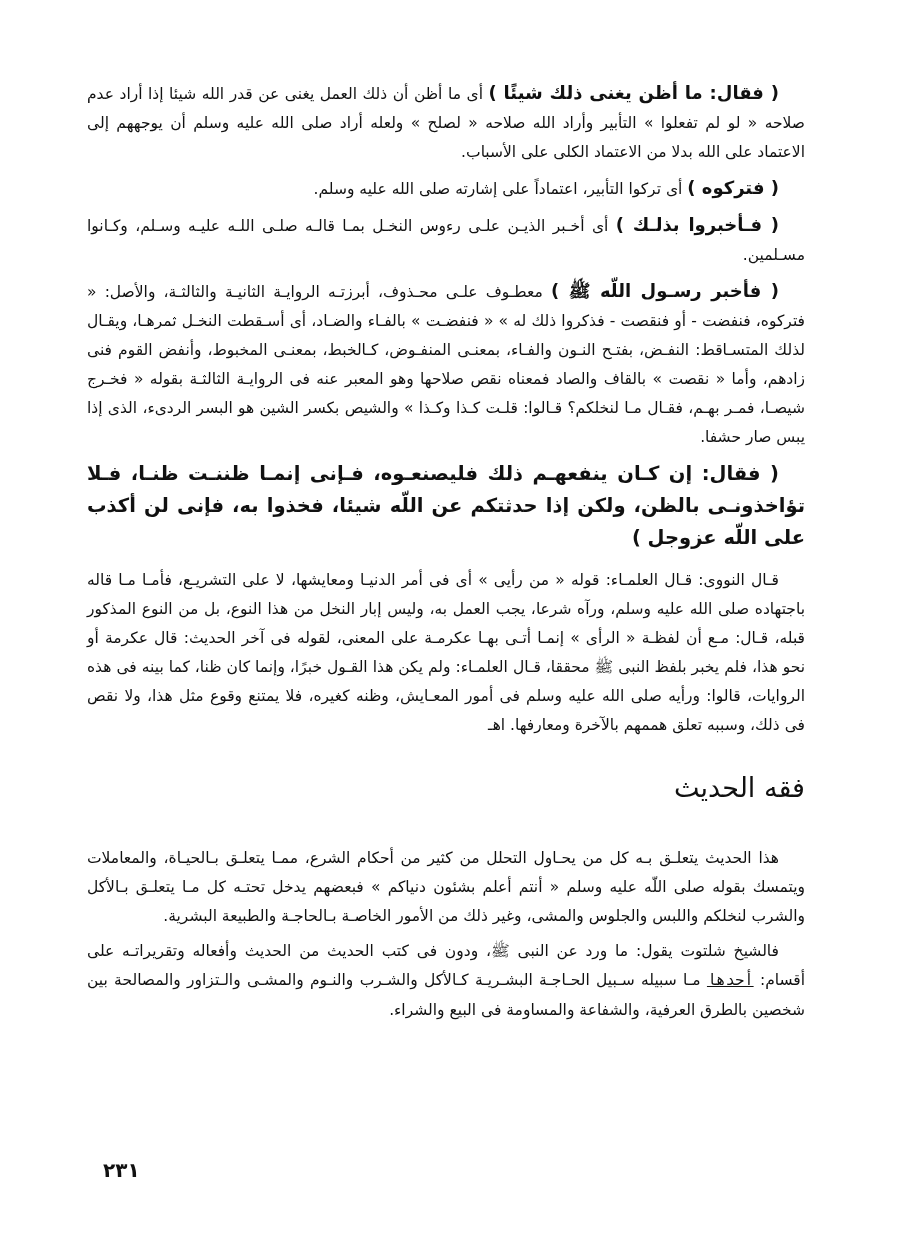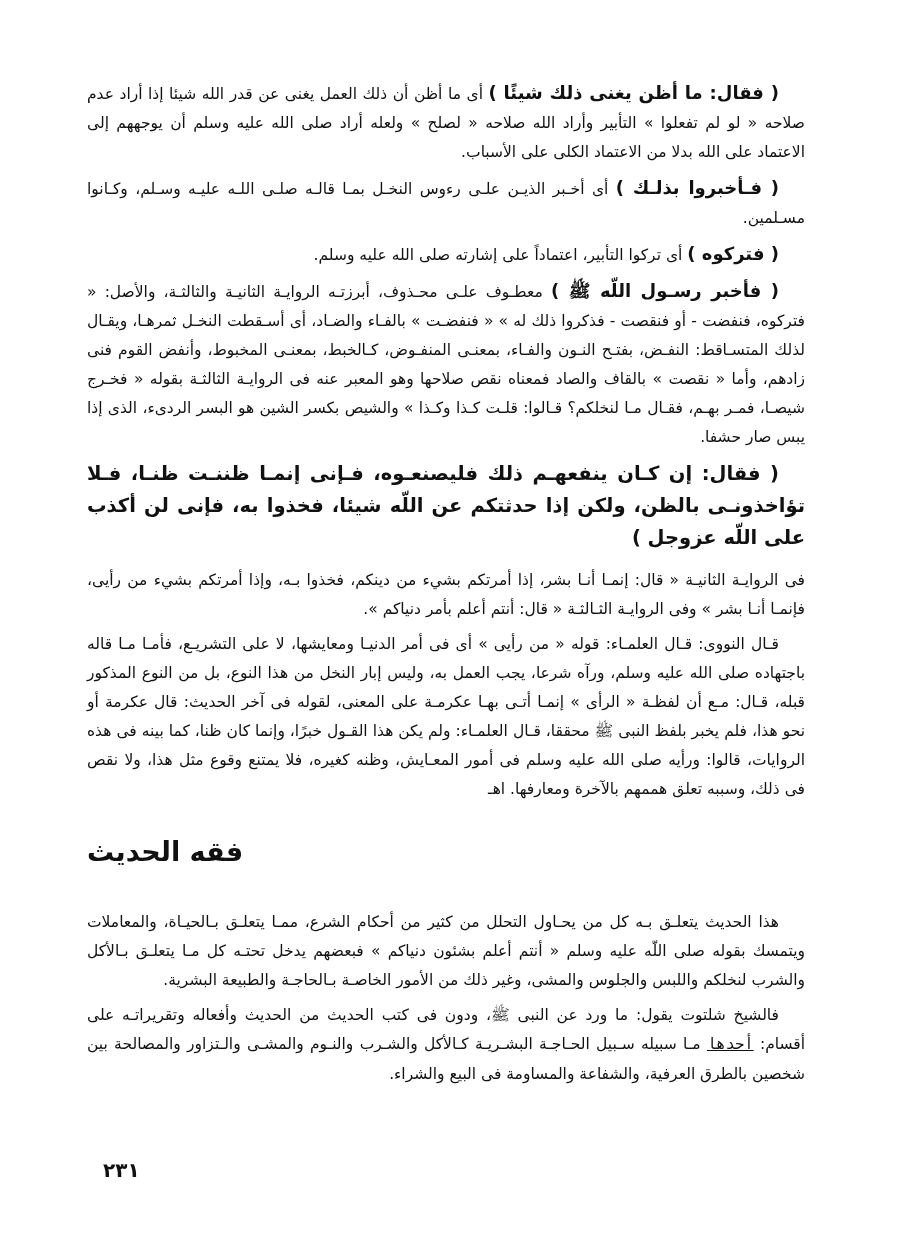--- a/index.html
+++ b/index.html
@@ -14,46 +14,45 @@
     .para {
       font-size: 15.5px; line-height: 29px; margin: 0 0 6px 0;
       text-align: justify; text-align-last: right;
     }
     .para.indent { text-indent: 26px; }
     .para .lead { font-weight: bold; font-size: 18px; }
     .para.bigquote {
       font-weight: bold; font-size: 19.5px; line-height: 32px; margin-bottom: 12px;
     }
     .heading {
-      text-align: left; font-weight: bold; font-size: 27px;
+      text-align: right; font-weight: normal; font-size: 27px;
       margin: 28px 0 36px 0; line-height: 40px;
     }
     .ul { text-decoration: underline; font-family: Liberation Mono, monospace; }
     .page-number {
       position: absolute; left: 103px; top: 1158px;
       font-size: 20px; font-weight: bold; direction: rtl;
       font-family: "DejaVu Sans", sans-serif;
     }
   </style>
 </head>
 <body>
 
 <div class="page">
 
   <p class="para indent"><span class="lead">( فقال: ما أظن يغنى ذلك شيئًا )</span><span> أى ما أظن أن ذلك العمل يغنى عن قدر الله شيئا إذا أراد عدم صلاحه « لو لم تفعلوا » التأبير وأراد الله صلاحه « لصلح » ولعله أراد صلى الله عليه وسلم أن يوجههم إلى الاعتماد على الله بدلا من الاعتماد الكلى على الأسباب.</span></p>
 
+  <p class="para indent"><span class="lead">( فتركوه )</span><span> أى تركوا التأبير، اعتماداً على إشارته صلى الله عليه وسلم.</span></p>
+
   <p class="para indent"><span class="lead">( فـأخبروا بذلـك )</span><span> أى أخـبر الذيـن علـى رءوس النخـل بمـا قالـه صلـى اللـه عليـه وسـلم، وكـانوا مسـلمين.</span></p>
-
-  <p class="para indent"><span class="lead">( فتركوه )</span><span> أى تركوا التأبير، اعتماداً على إشارته صلى الله عليه وسلم.</span></p>
 
   <p class="para indent"><span class="lead">( فأخبر رسـول اللّه ﷺ )</span><span> معطـوف علـى محـذوف، أبرزتـه الروايـة الثانيـة والثالثـة، والأصل: « فتركوه، فنفضت - أو فنقصت - فذكروا ذلك له » « فنفضـت » بالفـاء والضـاد، أى أسـقطت النخـل ثمرهـا، ويقـال لذلك المتسـاقط: النفـض، بفتـح النـون والفـاء، بمعنـى المنفـوض، كـالخبط، بمعنـى المخبوط، وأنفض القوم فنى زادهم، وأما « نقصت » بالقاف والصاد فمعناه نقص صلاحها وهو المعبر عنه فى الروايـة الثالثـة بقوله « فخـرج شيصـا، فمـر بهـم، فقـال مـا لنخلكم؟ قـالوا: قلـت كـذا وكـذا » والشيص بكسر الشين هو البسر الردىء، الذى إذا يبس صار حشفا.</span></p>
 
   <p class="para bigquote indent">( فقال: إن كـان ينفعهـم ذلك فليصنعـوه، فـإنى إنمـا ظننـت ظنـا، فـلا تؤاخذونـى بالظن، ولكن إذا حدثتكم عن اللّه شيئا، فخذوا به، فإنى لن أكذب على اللّه عزوجل )</p>
 
-  <p class="para">فى الروايـة الثانيـة « قال: إنمـا أنـا بشر، إذا أمرتكم بشيء من دينكم، فخذوا بـه، وإذا أمرتكم بشيء من رأيى، فإنمـا أنـا بشر » وفى الروايـة الثـالثـة « قال: أنتم أعلم بأمر دنياكم ».</p>
 
   <p class="para indent">قـال النووى: قـال العلمـاء: قوله « من رأيى » أى فى أمر الدنيـا ومعايشها، لا على التشريـع، فأمـا مـا قاله باجتهاده صلى الله عليه وسلم، ورآه شرعا، يجب العمل به، وليس إبار النخل من هذا النوع، بل من النوع المذكور قبله، قـال: مـع أن لفظـة « الرأى » إنمـا أتـى بهـا عكرمـة على المعنى، لقوله فى آخر الحديث: قال عكرمة أو نحو هذا، فلم يخبر بلفظ النبى ﷺ محققا، قـال العلمـاء: ولم يكن هذا القـول خبرًا، وإنما كان ظنا، كما بينه فى هذه الروايات، قالوا: ورأيه صلى الله عليه وسلم فى أمور المعـايش، وظنه كغيره، فلا يمتنع وقوع مثل هذا، ولا نقص فى ذلك، وسببه تعلق هممهم بالآخرة ومعارفها. اهـ</p>
 
   <h2 class="heading">فقه الحديث</h2>
 
   <p class="para indent">هذا الحديث يتعلـق بـه كل من يحـاول التحلل من كثير من أحكام الشرع، ممـا يتعلـق بـالحيـاة، والمعاملات ويتمسك بقوله صلى اللّه عليه وسلم « أنتم أعلم بشئون دنياكم » فبعضهم يدخل تحتـه كل مـا يتعلـق بـالأكل والشرب لنخلكم واللبس والجلوس والمشى، وغير ذلك من الأمور الخاصـة بـالحاجـة والطبيعة البشرية.</p>
 
   <p class="para indent"><span>فالشيخ شلتوت يقول: ما ورد عن النبى ﷺ، ودون فى كتب الحديث من الحديث وأفعاله وتقريراتـه على أقسام: </span><span class="ul">أحدها</span><span> مـا سبيله سـبيل الحـاجـة البشـريـة كـالأكل والشـرب والنـوم والمشـى والـتزاور والمصالحة بين شخصين بالطرق العرفية، والشفاعة والمساومة فى البيع والشراء.</span></p>
 
 </div>

